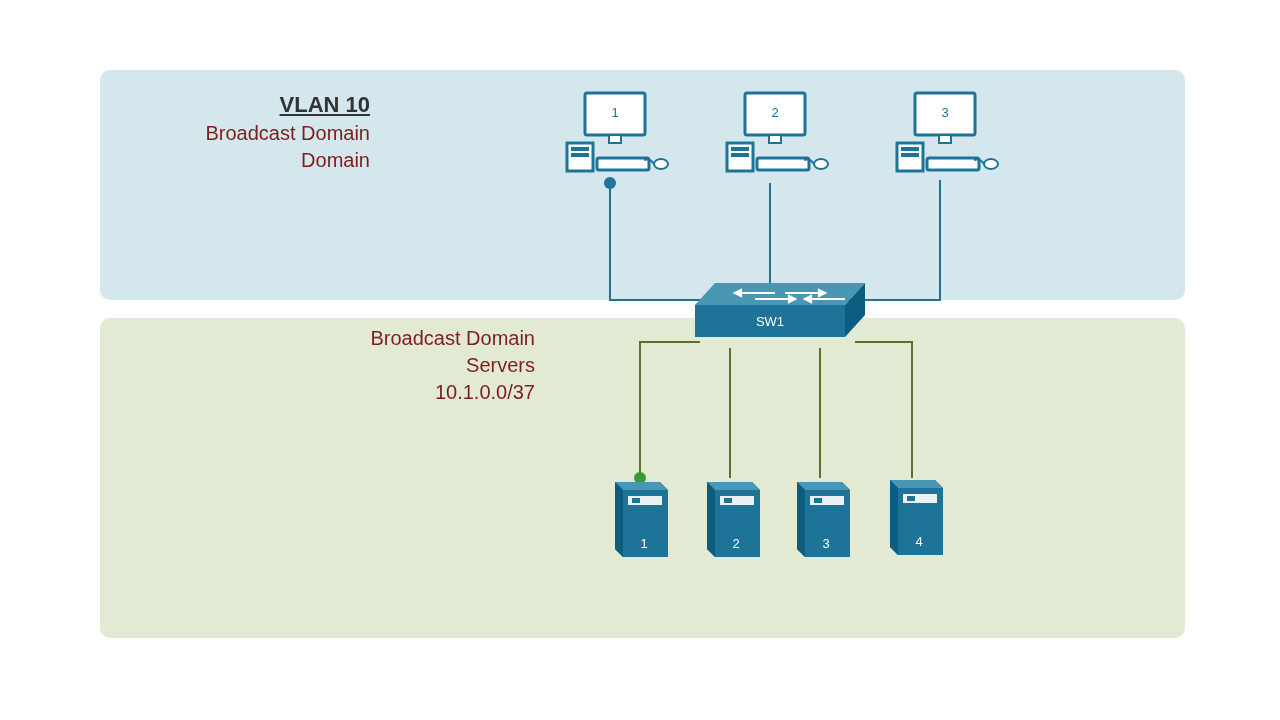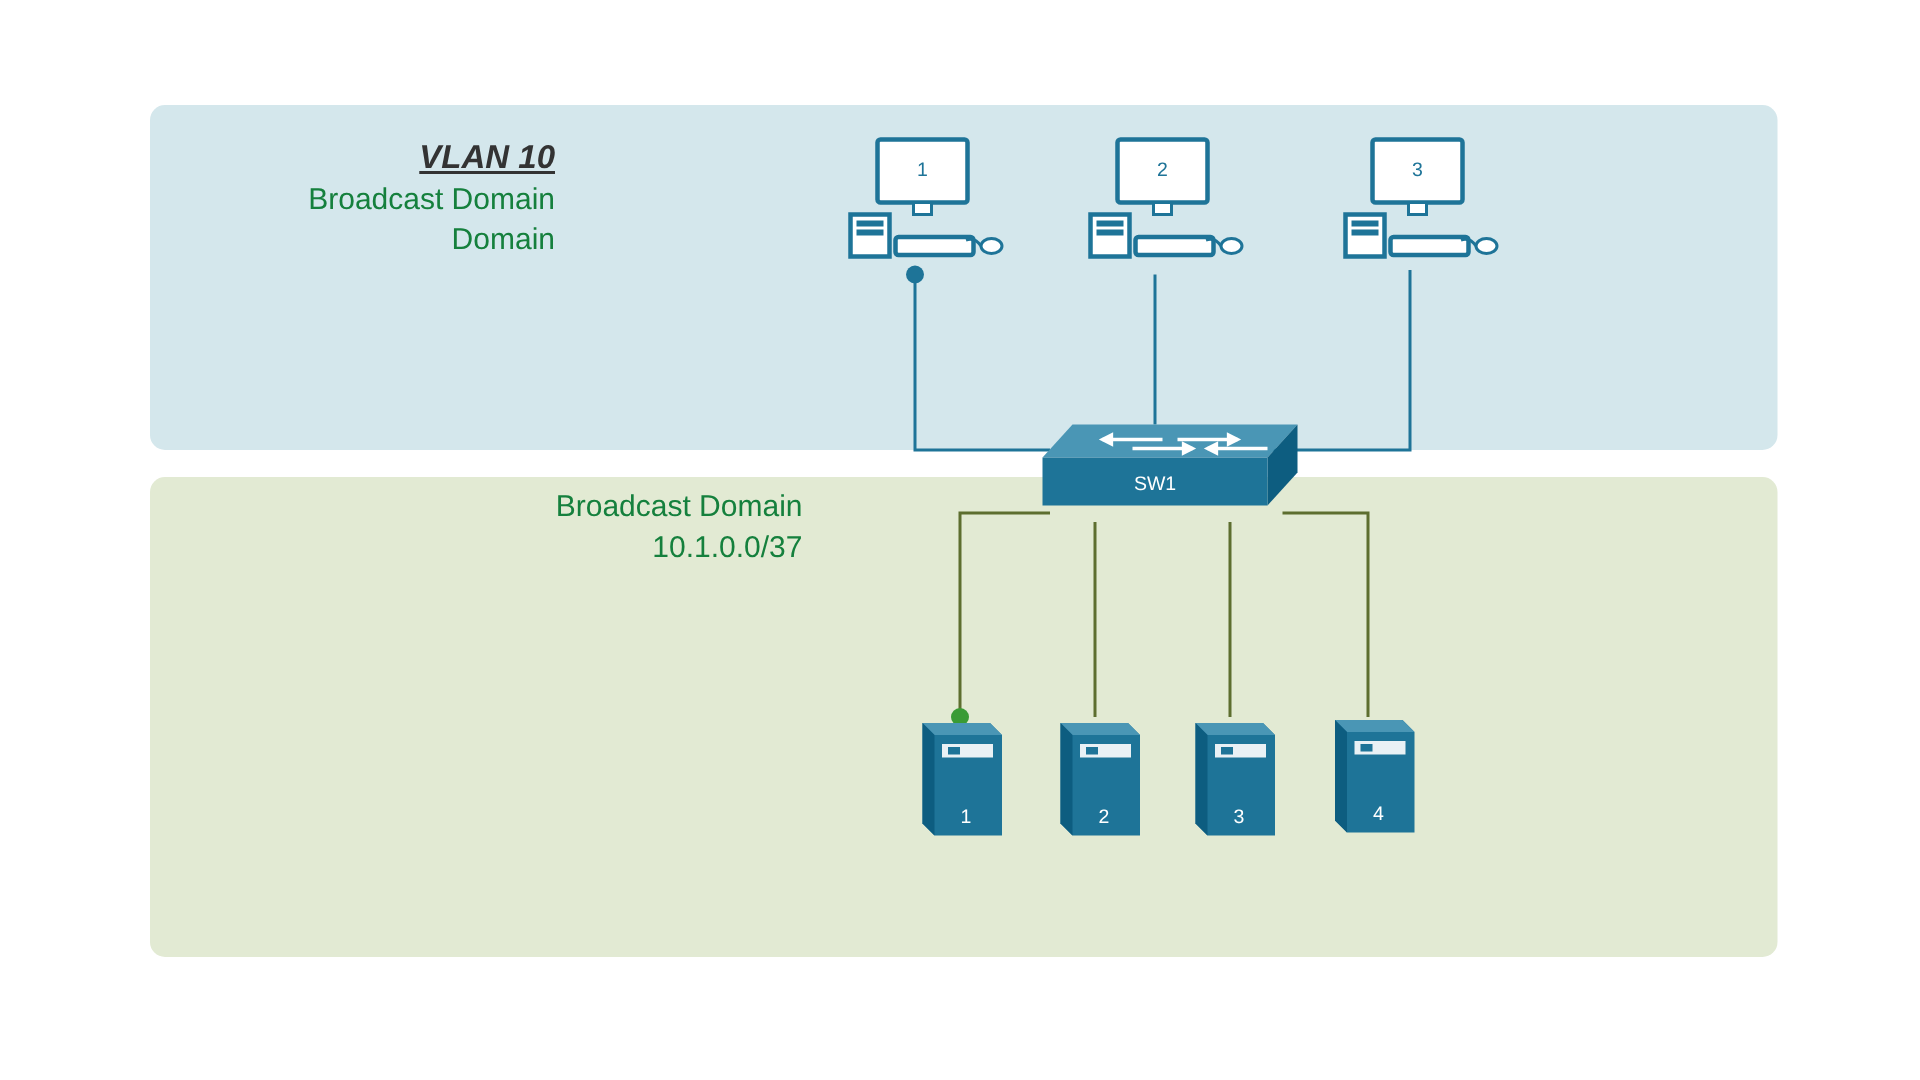--- a/index.html
+++ b/index.html
@@ -20,26 +20,25 @@
   .vlan10 { top: 70px; height: 230px; background: #d4e7ec; }
   .vlan20 { top: 318px; height: 320px; background: #e2ead3; }
   .zone-label {
     position: absolute;
     text-align: right;
     color: #333;
     line-height: 1.35;
   }
   .zone-label .title {
     font-weight: bold;
-    font-style: italic;
     text-decoration: underline;
     font-size: 22px;
     color: #333;
   }
-  .zone-label .sub { font-size: 20px; color: #15803d; }
+  .zone-label .sub { font-size: 20px; color: #7f1d1d; }
   svg.diagram {
     position: absolute;
     left: 0; top: 0;
     width: 1280px; height: 720px;
   }
   .num-label {
     font-family: "Segoe UI", Arial, sans-serif;
     font-size: 13px;
     fill: #fff;
     font-weight: 500;
@@ -61,20 +60,21 @@
 <div class="vlan-zone vlan20"></div>
 
 <div class="zone-label" style="left:170px; top:90px; width:200px;">
   <div class="title">VLAN 10</div>
   <div class="sub">Broadcast Domain</div>
   <div class="sub">Domain</div>
 </div>
 
 <div class="zone-label" style="left:335px; top:325px; width:200px;">
   <div class="sub">Broadcast Domain</div>
+  <div class="sub">Servers</div>
   <div class="sub">10.1.0.0/37</div>
 </div>
 
 <svg class="diagram" viewBox="0 0 1280 720">
   <defs>
 
     <g id="pc">
 
       <rect x="-30" y="-55" width="60" height="42" rx="2" fill="#fff" stroke="#1e7498" stroke-width="3"></rect>
 

